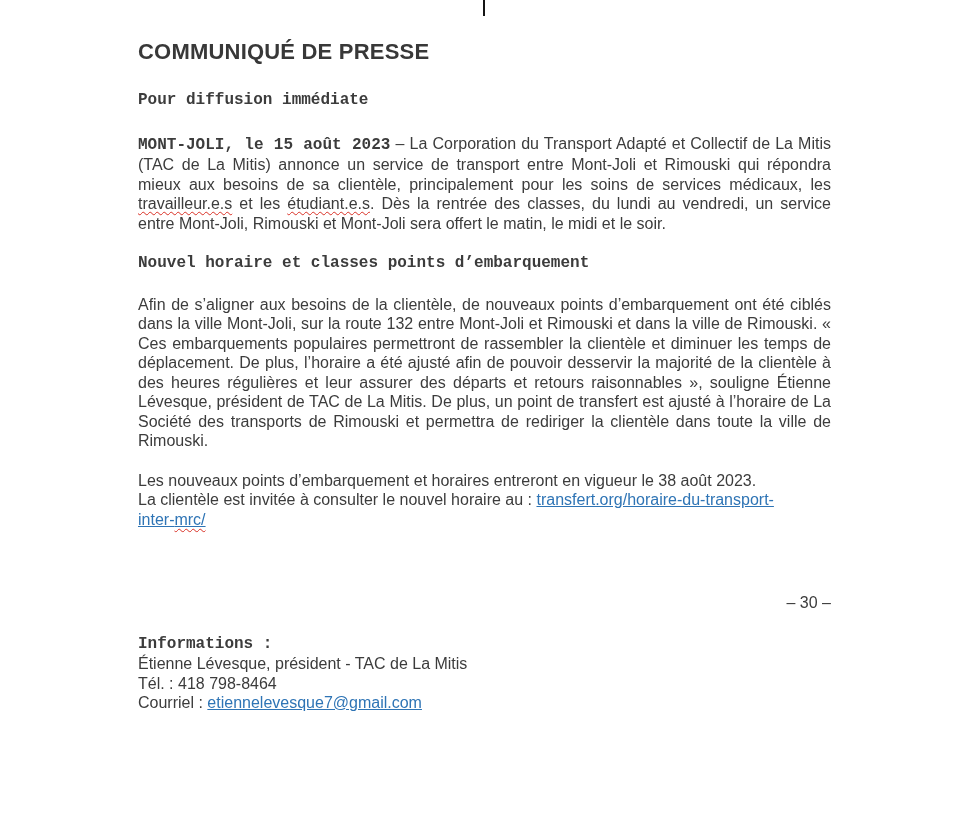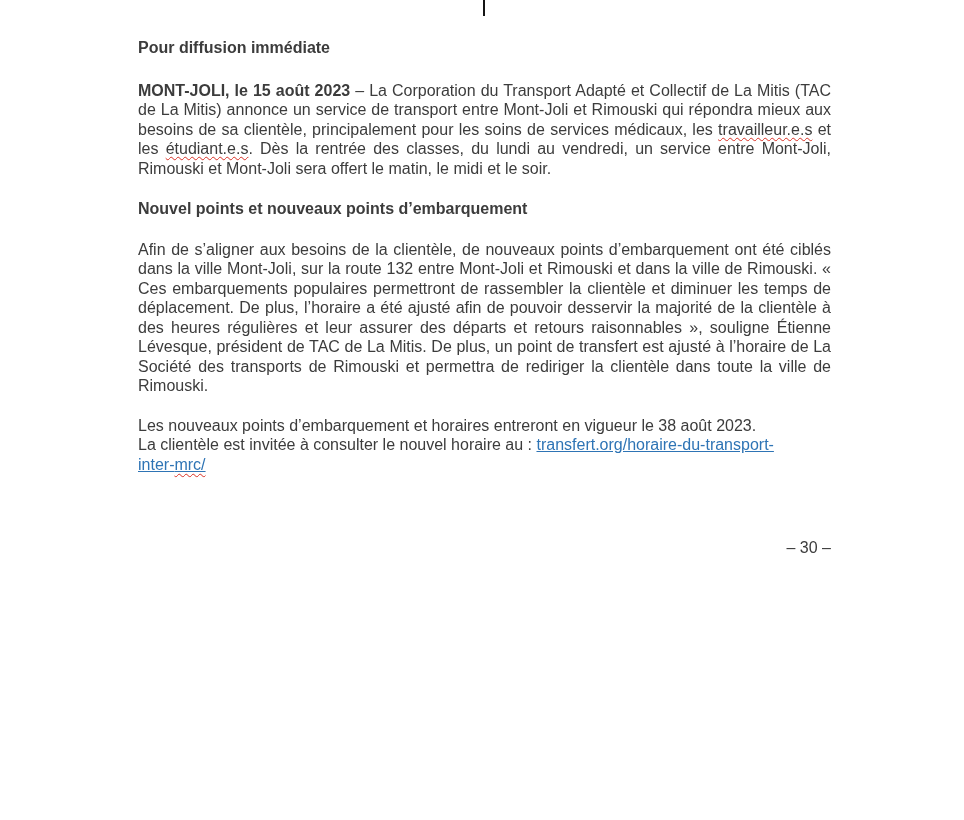--- a/index.html
+++ b/index.html
@@ -17,21 +17,21 @@
   }
   .content{
     position:absolute;left:138px;top:38px;width:693px;
   }
   .doc-title{
     font-size:22px;line-height:27px;font-weight:bold;
     letter-spacing:.2px;color:#383838;
     margin:0 0 26px 0;
   }
   p{margin:0 0 21px 0;font-size:16px;line-height:19.5px;}
-  .b{font-weight:bold;}
+  .b{font-weight:bold;font-family:Liberation Mono, monospace;}
   .i{}
   .j{text-align:justify;}
   .center{text-align:right;}
   .sq{
     text-decoration:underline wavy #d93025;
     text-decoration-thickness:1px;
     text-underline-offset:2px;
   }
   .link{
     color:#2e74b5;
@@ -44,29 +44,36 @@
   .footer div{font-size:16px;line-height:19.5px;}
 </style>
 </head>
 <body>
 
 <div class="page">
   <div class="caret"></div>
 
   <div class="content">
 
+    <h1 class="doc-title">COMMUNIQUÉ DE PRESSE</h1>
 
     <p class="b" style="margin-bottom:23px">Pour diffusion immédiate</p>
 
 
     <p class="j"><span class="b">MONT-JOLI, le 15 août 2023</span><span> – La Corporation du Transport Adapté et Collectif de La Mitis (TAC de La Mitis) annonce un service de transport entre Mont-Joli et Rimouski qui répondra mieux aux besoins de sa clientèle, principalement pour les soins de services médicaux, les </span><span class="sq">travailleur.e.s</span><span> et les </span><span class="sq">étudiant.e.s</span><span>. Dès la rentrée des classes, du lundi au vendredi, un service entre Mont-Joli, Rimouski et Mont-Joli sera offert le matin, le midi et le soir.</span></p>
 
-    <p class="b">Nouvel points et nouveaux points d’embarquement</p>
+    <p class="b">Nouvel horaire et classes points d’embarquement</p>
 
     <p class="j" style="margin-bottom:20px"><span>Afin de s’aligner aux besoins de la clientèle, de nouveaux points d’embarquement ont été ciblés dans la ville Mont-Joli, sur la route 132 entre Mont-Joli et Rimouski et dans la ville de Rimouski. « </span><span class="i">Ces embarquements populaires permettront de rassembler la clientèle et diminuer les temps de déplacement. De plus, l’horaire a été ajusté afin de pouvoir desservir la majorité de la clientèle à des heures régulières et leur assurer des départs et retours raisonnables</span><span> », souligne Étienne Lévesque, président de TAC de La Mitis. De plus, un point de transfert est ajusté à l’horaire de La </span><span class="i">Société</span><span> des </span><span class="i">transports de Rimouski</span><span> et permettra de rediriger la clientèle dans toute la ville de Rimouski.</span></p>
 
     <p class="j p-effective"><span>Les nouveaux points d’embarquement et horaires entreront en vigueur le 38 août 2023.</span><br><span>La clientèle est invitée à consulter le nouvel horaire au : </span><a class="link"><span>transfert.org/horaire-du-transport-</span><br><span>inter-</span><span class="sq">mrc/</span></a></p>
 
     <p class="center p-end">– 30 –</p>
 
+    <div class="footer">
+      <div class="b">Informations :</div>
+      <div>Étienne Lévesque, président - TAC de La Mitis</div>
+      <div>Tél. : 418 798-8464</div>
+      <div><span>Courriel : </span><a class="link">etiennelevesque7@gmail.com</a></div>
+    </div>
 
   </div>
 </div>
 
 </body></html>

